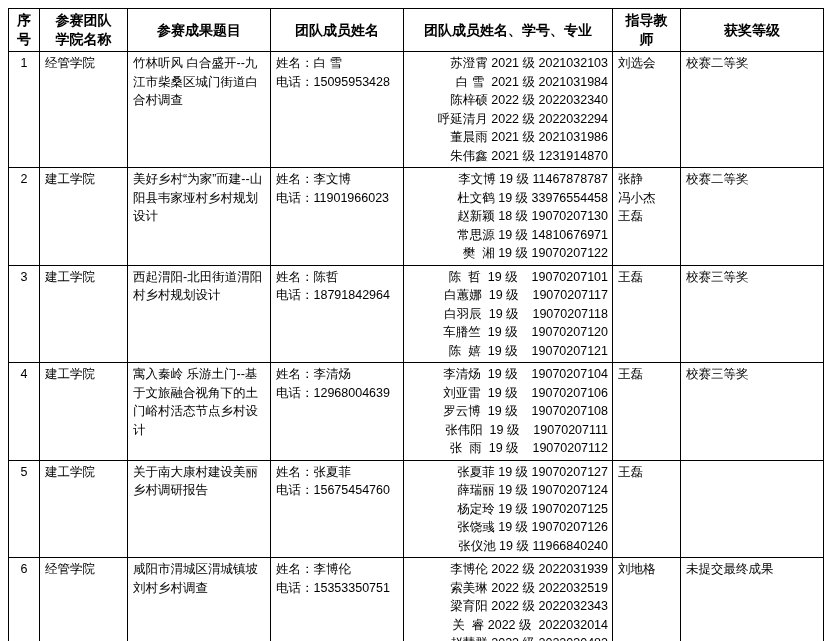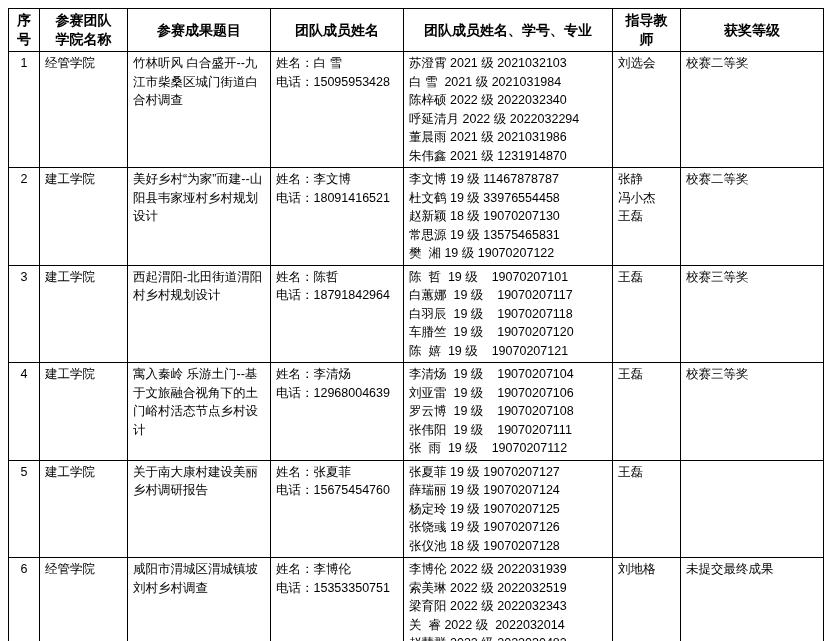--- a/index.html
+++ b/index.html
@@ -36,21 +36,21 @@
     padding: 2px;
   }
   thead tr       { height: 42px; }
   tbody tr:nth-child(1) { height: 115px; }
   tbody tr:nth-child(2) { height: 93px; }
   tbody tr:nth-child(3) { height: 94px; }
   tbody tr:nth-child(4) { height: 93px; }
   tbody tr:nth-child(5) { height: 93px; }
   tbody tr:nth-child(6) { height: 95px; }
   td.td-no { text-align: center; padding-left: 2px; padding-right: 2px; }
-  td.td-members div { white-space: pre; }
+  td.td-members div { white-space: pre; text-align: right; }
   td.td-leader div  { white-space: pre; }
 </style>
 </head>
 <body>
 
 <table class="results">
   <colgroup>
     <col style="width:31px">
     <col style="width:88px">
     <col style="width:143px">
@@ -108,27 +108,27 @@
           <div>2</div>
         </td>
         <td class="td-college">
           <div>建工学院</div>
         </td>
         <td class="td-title">
           <div>美好乡村“为家”而建--山阳县韦家垭村乡村规划设计</div>
         </td>
         <td class="td-leader">
           <div>姓名：李文博</div>
-          <div>电话：18091416521</div>
+          <div>电话：11901966023</div>
         </td>
         <td class="td-members">
           <div>李文博 19 级 11467878787</div>
           <div>杜文鹤 19 级 33976554458</div>
           <div>赵新颖 18 级 19070207130</div>
-          <div>常思源 19 级 13575465831</div>
+          <div>常思源 19 级 14810676971</div>
           <div>樊  湘 19 级 19070207122</div>
         </td>
         <td class="td-advisor">
           <div>张静</div>
           <div>冯小杰</div>
           <div>王磊</div>
         </td>
         <td class="td-award">
           <div>校赛二等奖</div>
         </td>
@@ -201,21 +201,21 @@
         </td>
         <td class="td-leader">
           <div>姓名：张夏菲</div>
           <div>电话：15675454760</div>
         </td>
         <td class="td-members">
           <div>张夏菲 19 级 19070207127</div>
           <div>薛瑞丽 19 级 19070207124</div>
           <div>杨定玲 19 级 19070207125</div>
           <div>张饶彧 19 级 19070207126</div>
-          <div>张仪池 18 级 19070207128</div>
+          <div>张仪池 19 级 11966840240</div>
         </td>
         <td class="td-advisor">
           <div>王磊</div>
         </td>
         <td class="td-award"></td>
       </tr>
       <tr>
         <td class="td-no">
           <div>6</div>
         </td>

